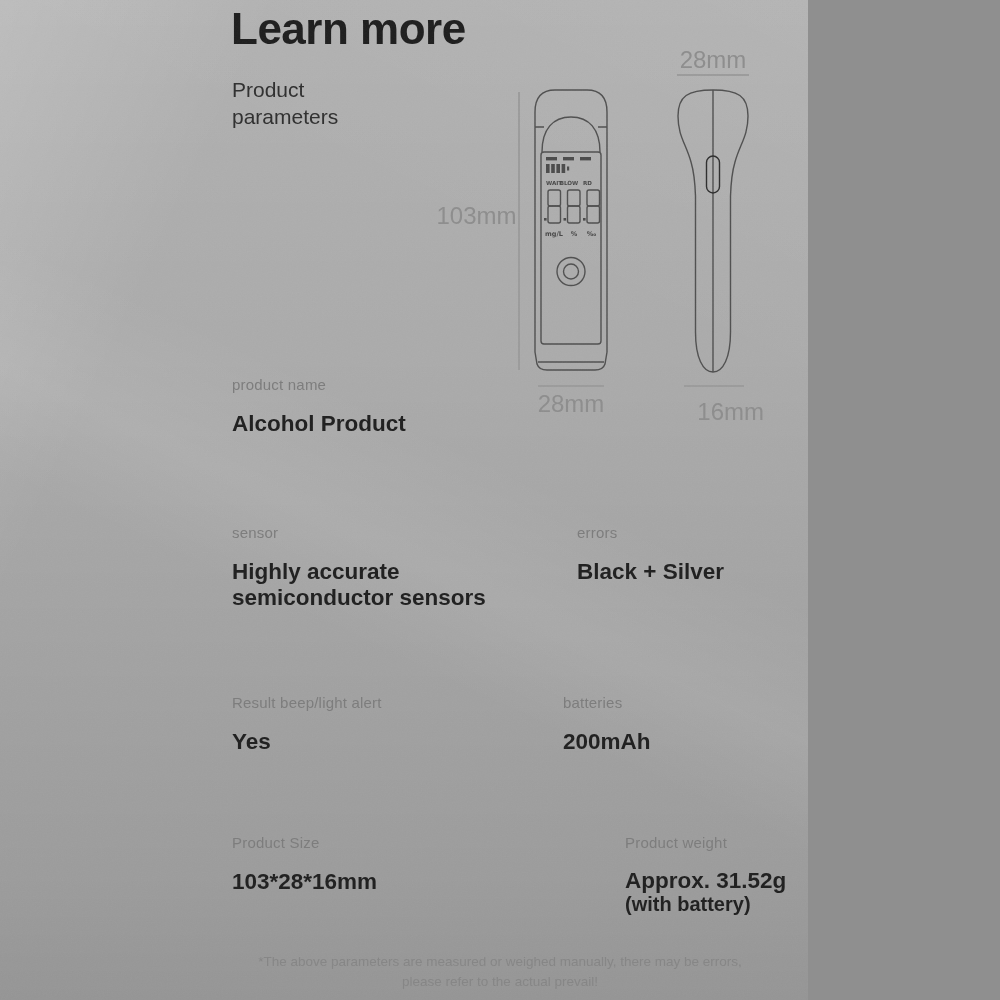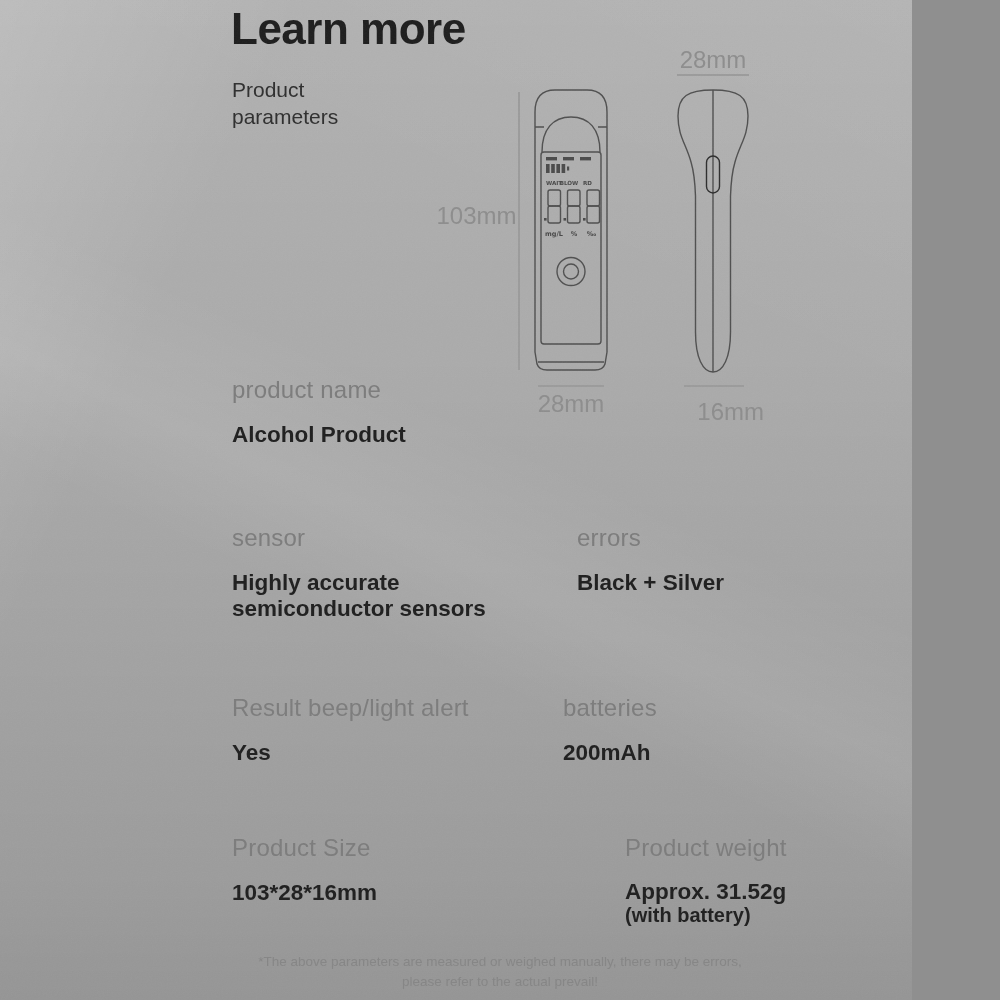--- a/index.html
+++ b/index.html
@@ -1,37 +1,37 @@
 <!DOCTYPE html>
 <html><head>
 <meta charset="utf-8">
 <style>
   html,body{margin:0;padding:0;background:#8f8f8f;}
   .page{
-    position:relative;width:912px;height:1000px;overflow:hidden;
+    position:relative;width:808px;height:1000px;overflow:hidden;
     font-family:"Liberation Sans","DejaVu Sans",sans-serif;
     background-color:#ababab;
     background-image:
       linear-gradient(115deg, rgba(255,255,255,0.16) 0%, rgba(255,255,255,0) 22%),
       linear-gradient(25deg, rgba(255,255,255,0) 38%, rgba(255,255,255,0.07) 46%, rgba(255,255,255,0) 56%),
       linear-gradient(205deg, rgba(255,255,255,0.05) 0%, rgba(255,255,255,0) 30%),
       linear-gradient(180deg, rgba(255,255,255,0.07) 0%, rgba(0,0,0,0) 35%, rgba(0,0,0,0.09) 88%, rgba(0,0,0,0.13) 100%);
   }
   .grain{position:absolute;inset:0;pointer-events:none;}
   .abs{position:absolute;}
   .page-title{
     left:231px;top:4px;font-size:44px;font-weight:bold;color:#1d1d1d;
     letter-spacing:-0.5px;
   }
   .subtitle{
     left:232px;top:76px;width:160px;font-size:21px;line-height:27px;color:#2e2e2e;
   }
   .dim-text{font-size:24px;color:#8d8d8d;}
   .dim-line{background:#9b9b9b;}
-  .spec-label{font-size:24px;color:#7c7c7c;letter-spacing:0.2px;}
+  .spec-label{font-size:15px;color:#7c7c7c;letter-spacing:0.2px;}
   .spec-value{margin-top:18px;font-size:22.5px;font-weight:bold;color:#1e1e1e;line-height:26px;}
   .spec-value-sub{font-size:20px;font-weight:bold;color:#1e1e1e;line-height:23px;}
   .w260{max-width:268px;}
   .footer{
     left:0;top:952px;width:1000px;text-align:center;
     font-size:13.5px;line-height:20px;color:#858585;
   }
   .device-svg{position:absolute;}
   .device-svg path,.device-svg rect.o,.device-svg circle,.device-svg line{
     fill:none;stroke:#4f4f4f;stroke-width:1.4;

